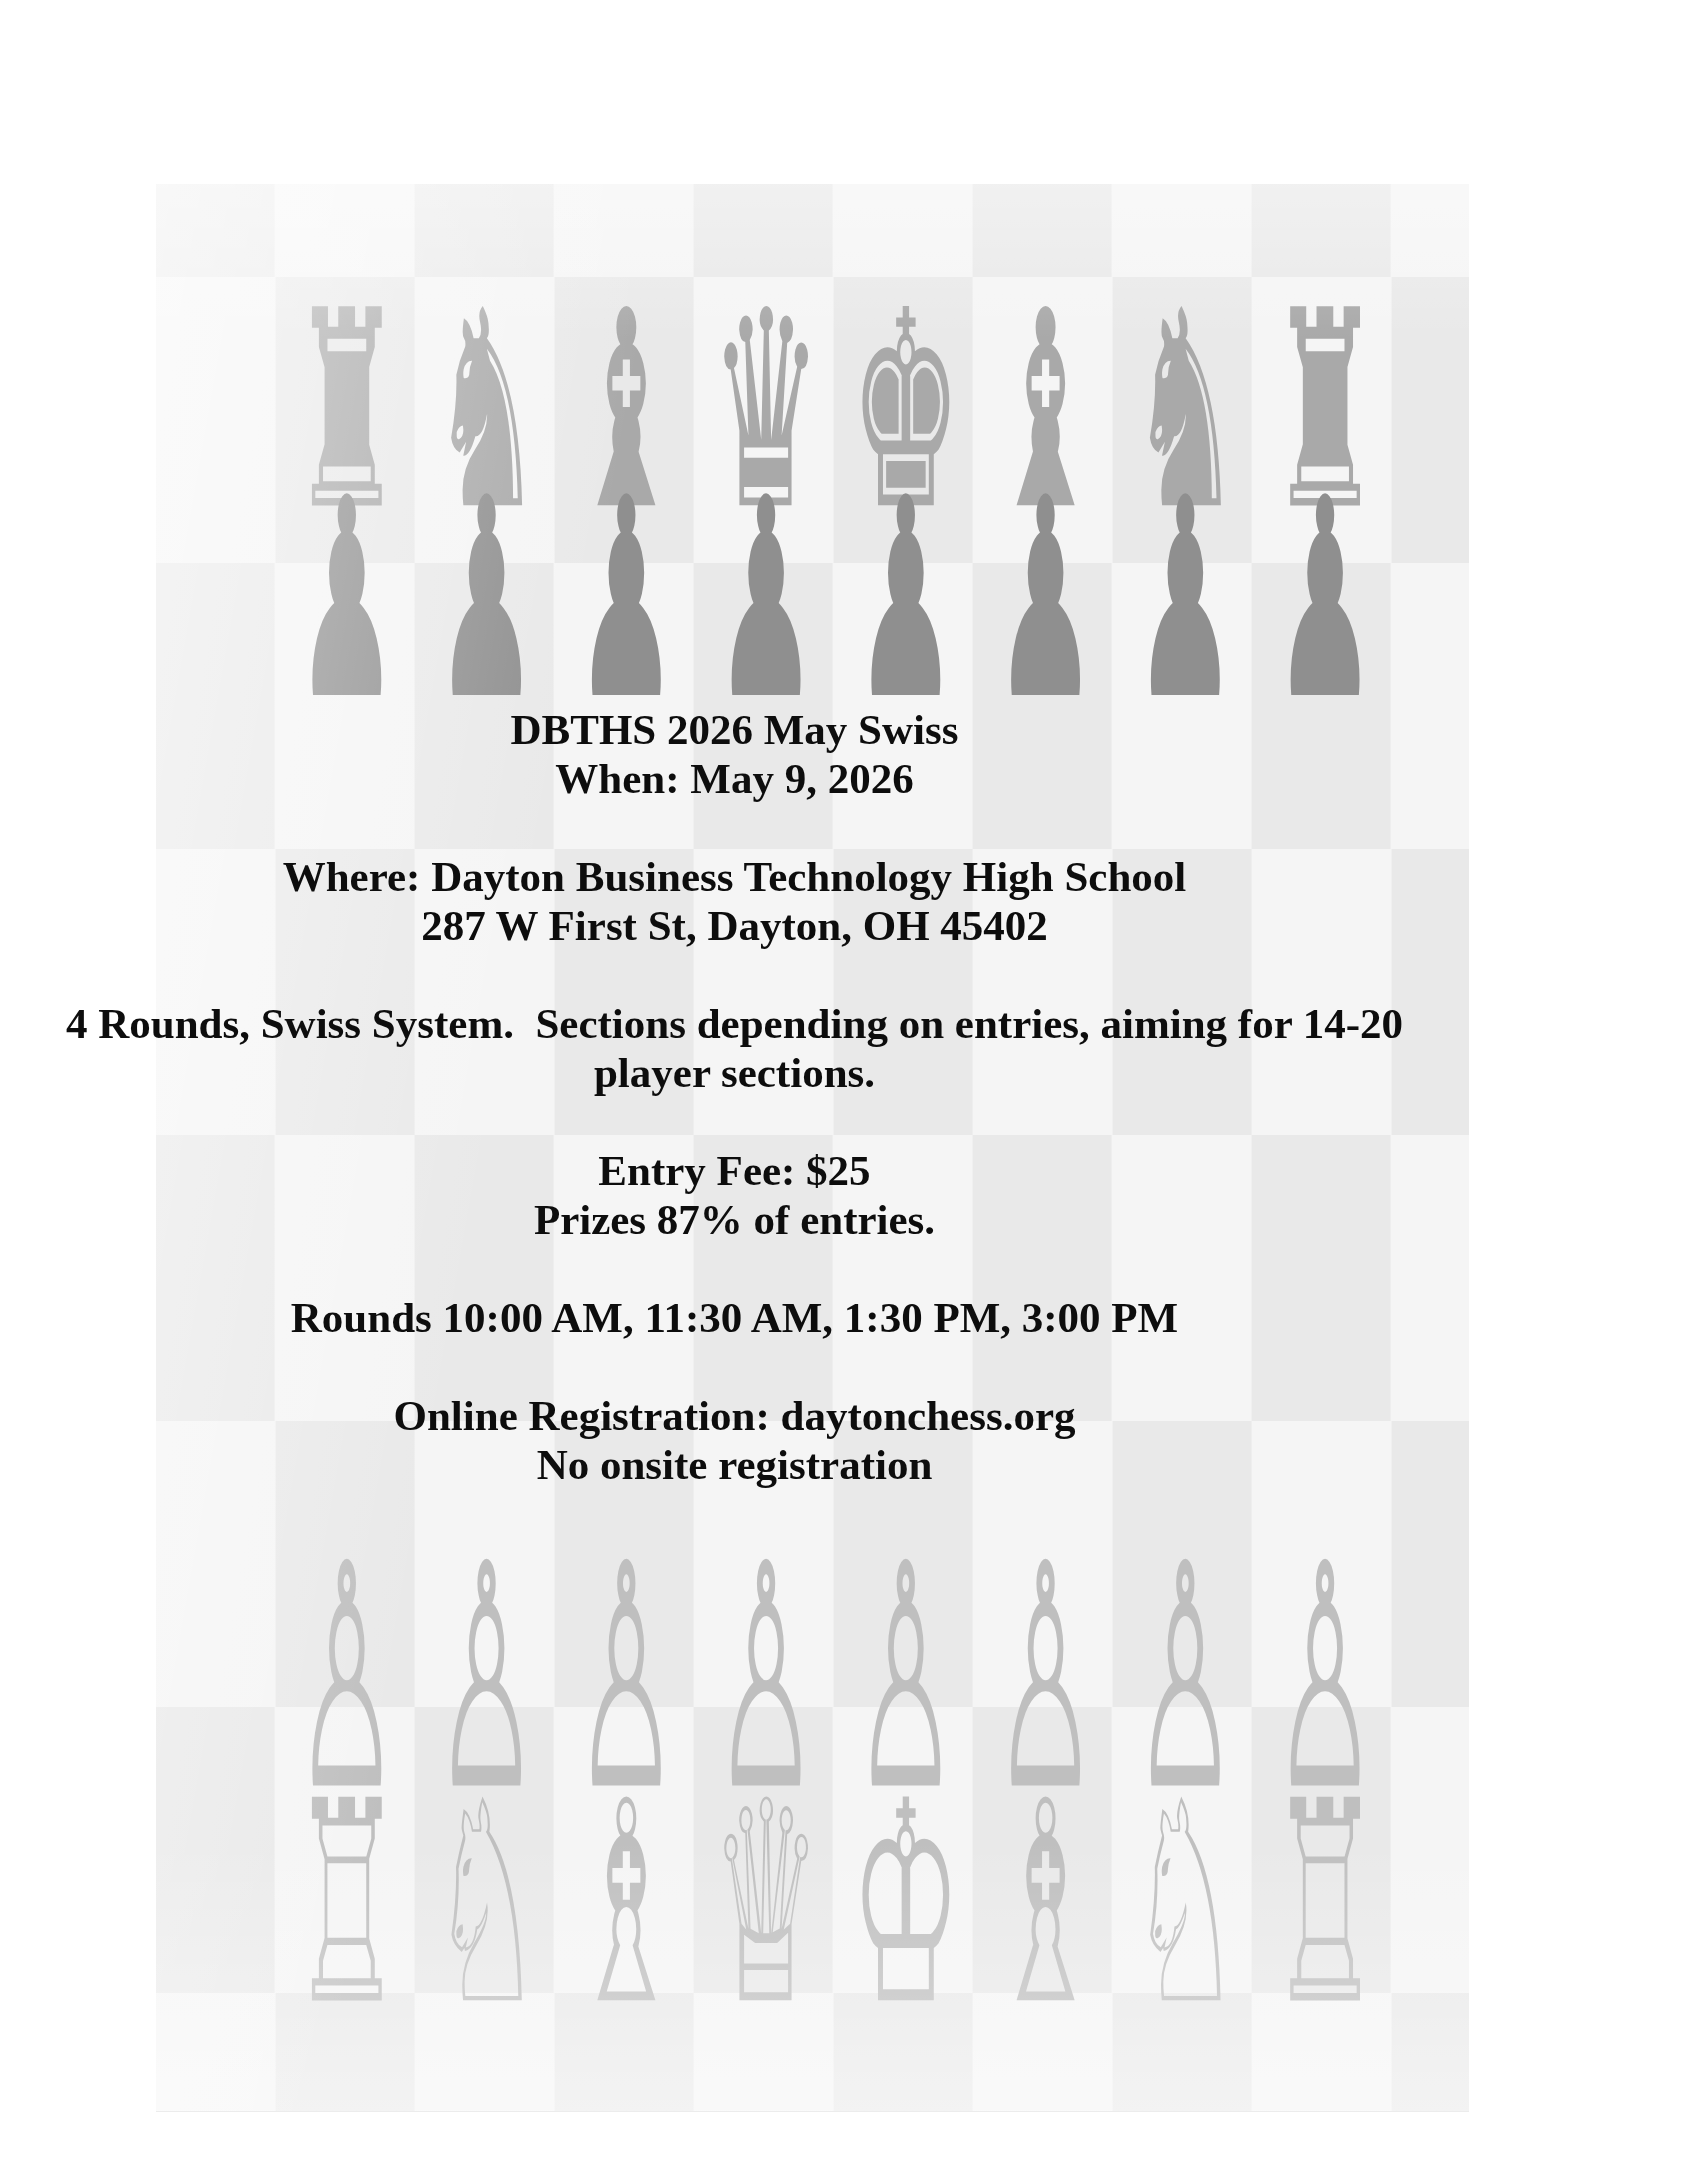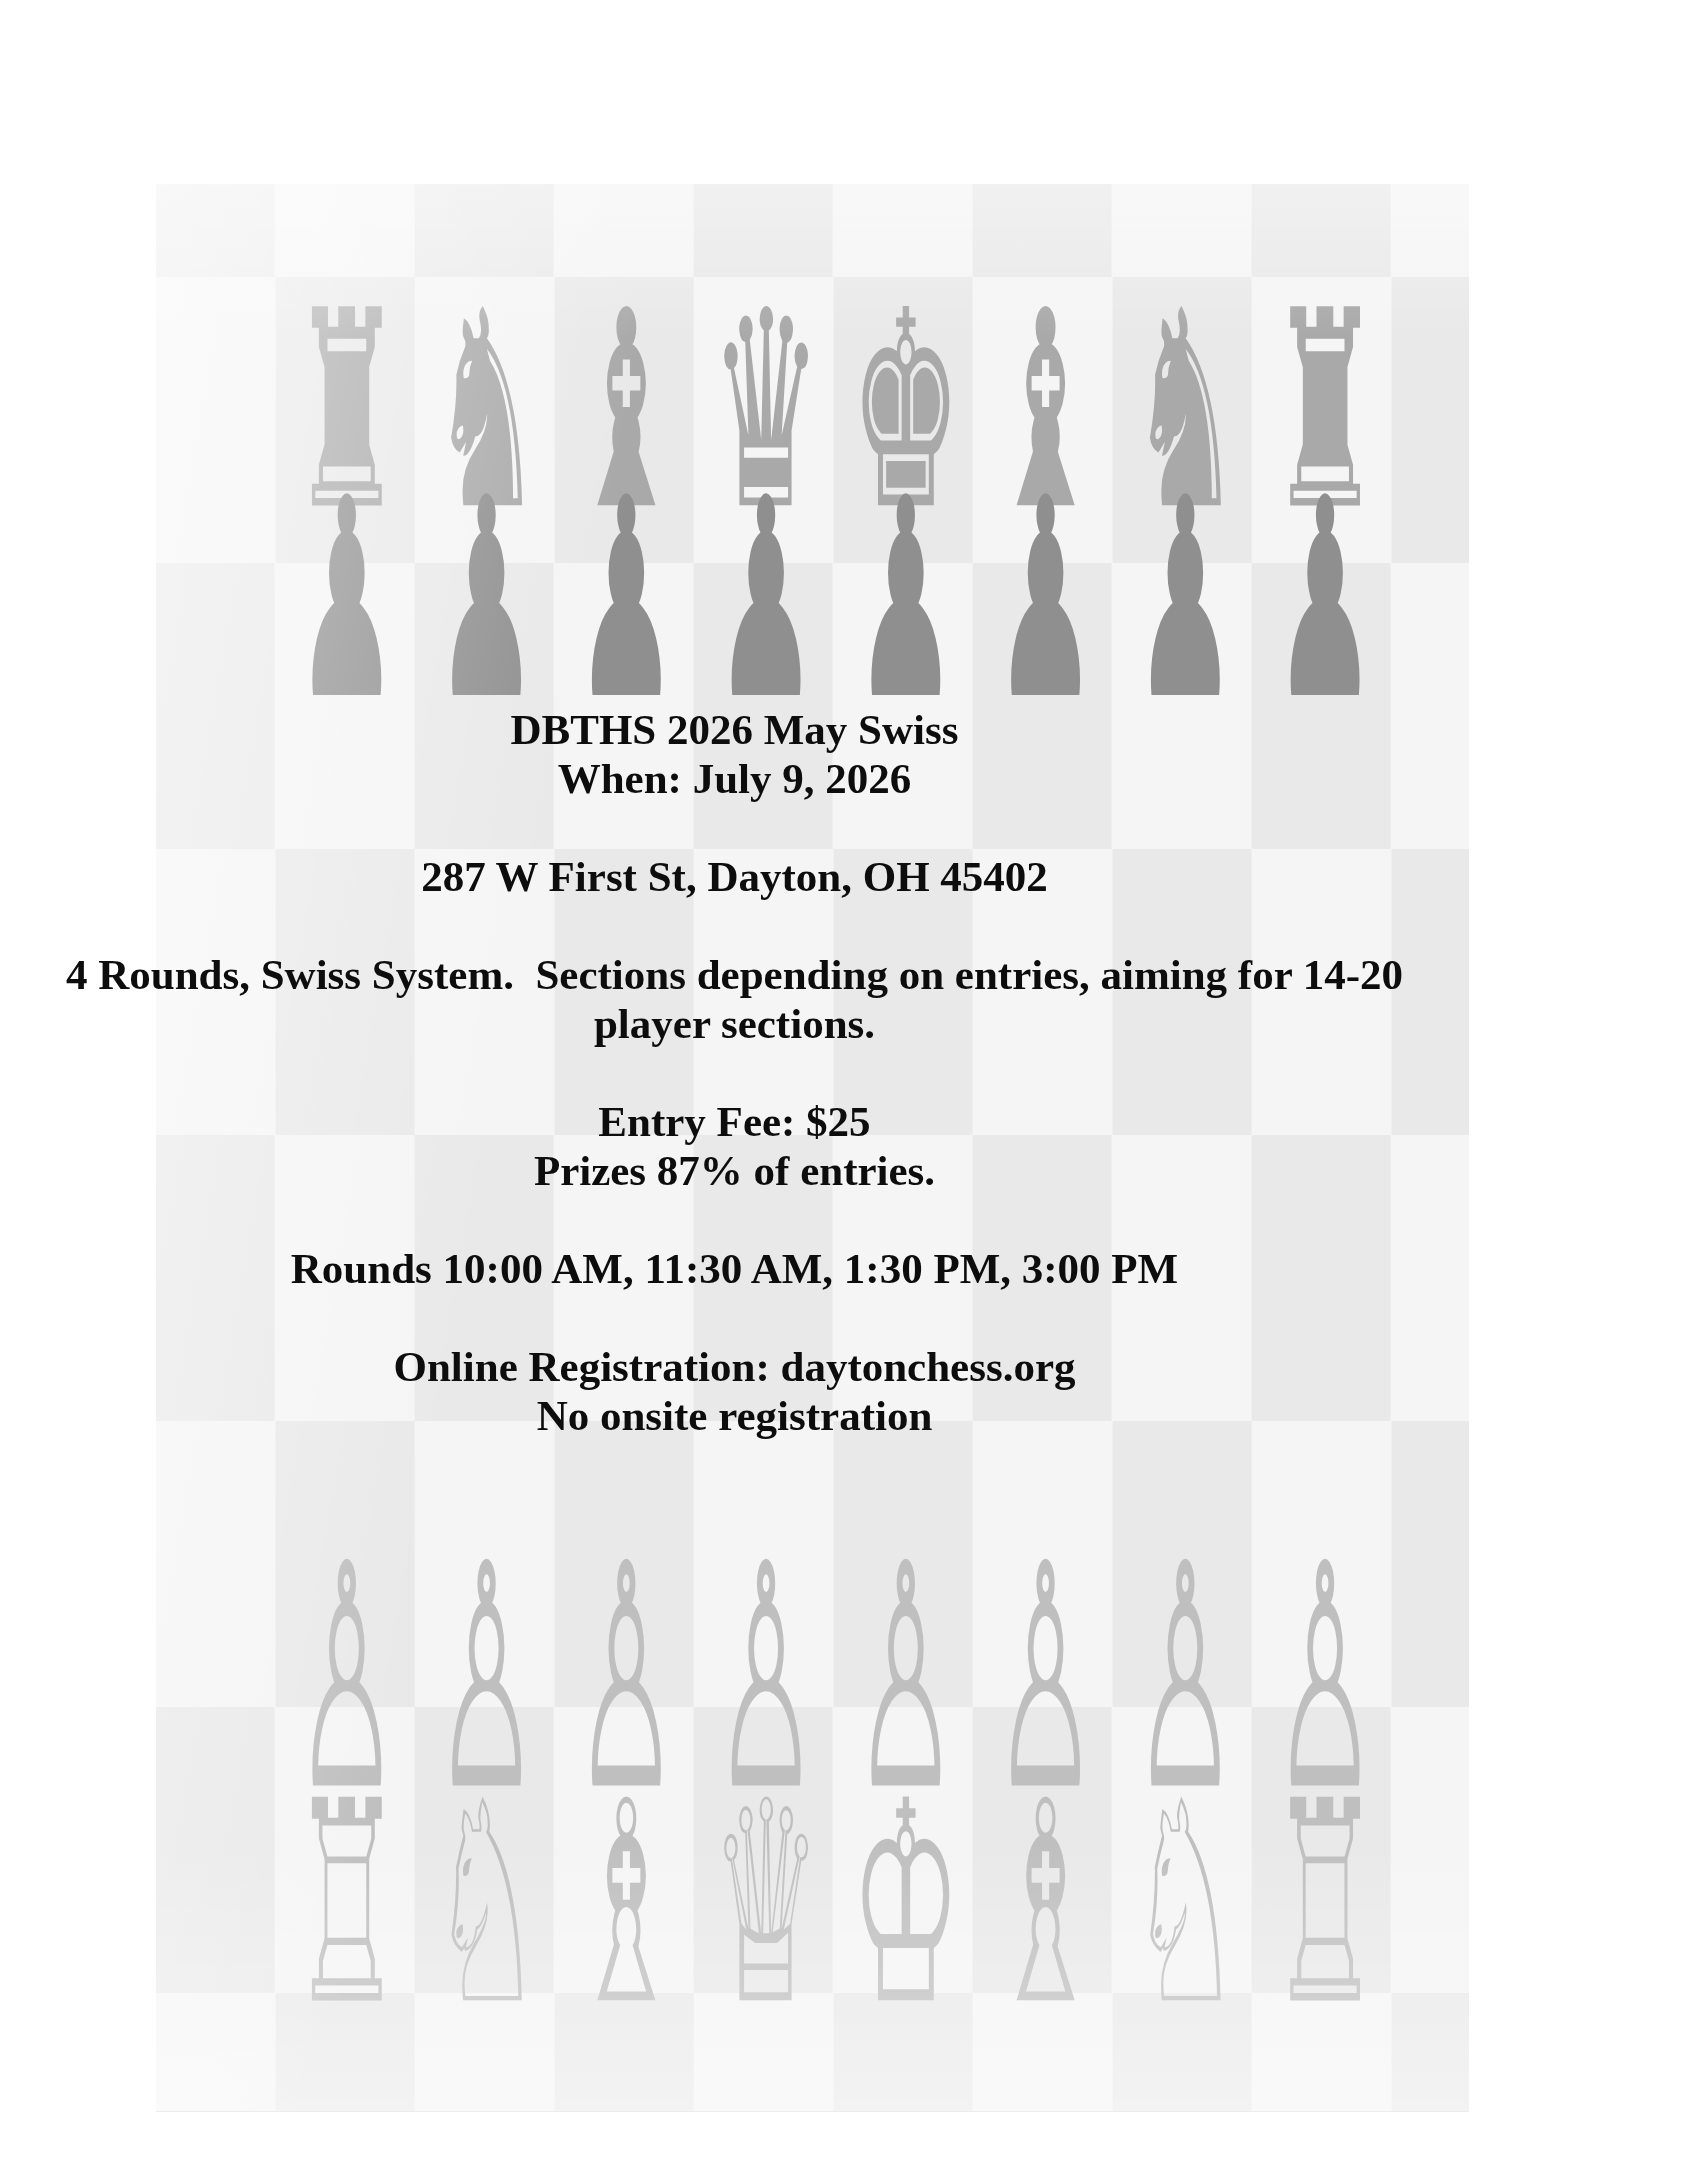--- a/index.html
+++ b/index.html
@@ -184,22 +184,23 @@
           <span class="piece">♘</span>
         </span>
         <span class="cell">
           <span class="piece">♖</span>
         </span>
       </div>
   </div>
 
   <div class="flyer-text">
     <div class="line">DBTHS 2026 May Swiss</div>
-    <div class="line">When: July 9, 2026</div>
-    <div class="gap"></div>
+    <div class="line">When: May 9, 2026</div>
+    <div class="gap"></div>
+    <div class="line">Where: Dayton Business Technology High School</div>
     <div class="line">287 W First St, Dayton, OH 45402</div>
     <div class="gap"></div>
     <div class="line">4 Rounds, Swiss System.  Sections depending on entries, aiming for 14-20</div>
     <div class="line">player sections.</div>
     <div class="gap"></div>
     <div class="line">Entry Fee: $25</div>
     <div class="line">Prizes 87% of entries.</div>
     <div class="gap"></div>
     <div class="line">Rounds 10:00 AM, 11:30 AM, 1:30 PM, 3:00 PM</div>
     <div class="gap"></div>

